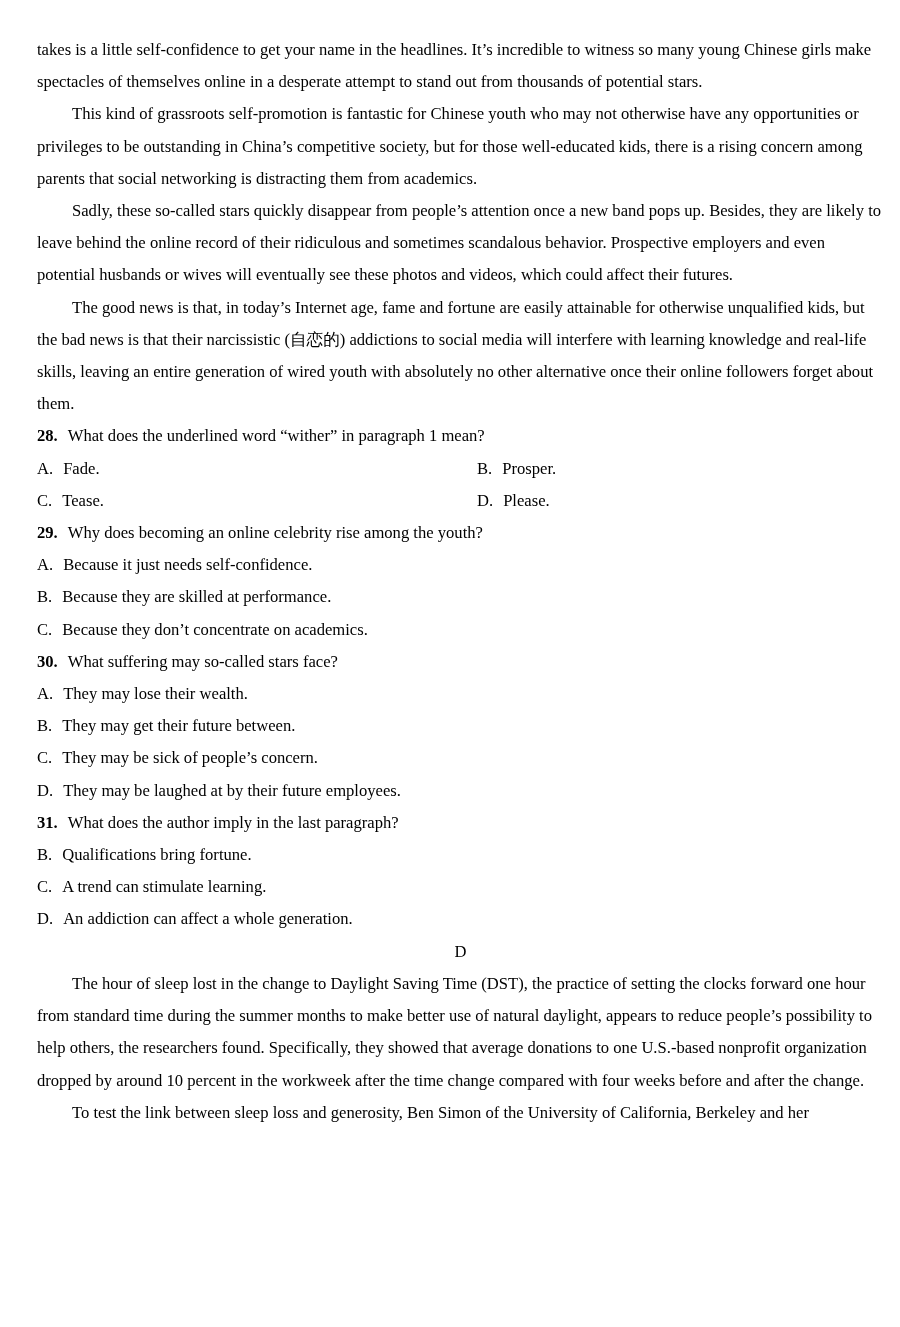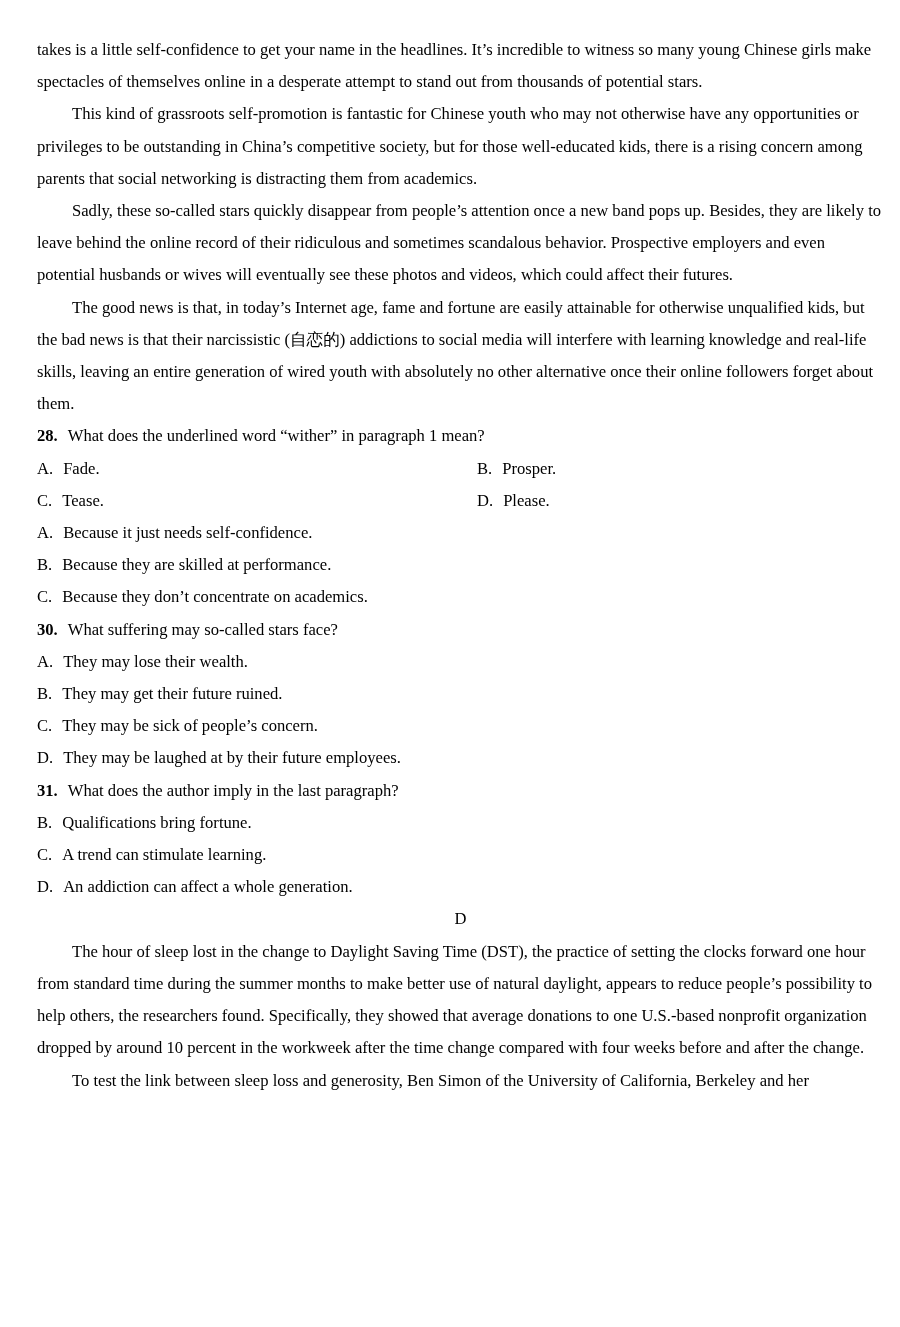--- a/index.html
+++ b/index.html
@@ -58,29 +58,30 @@
       <p class="q-prompt"><span class="q-num">28.</span><span>What does the underlined word “wither” in paragraph 1 mean?</span></p>
       <div class="two-col">
         <p class="option"><span class="opt-label">A.</span><span>Fade.</span></p>
         <p class="option"><span class="opt-label">B.</span><span>Prosper.</span></p>
         <p class="option"><span class="opt-label">C.</span><span>Tease.</span></p>
         <p class="option"><span class="opt-label">D.</span><span>Please.</span></p>
       </div>
     </div>
 
     <div>
+      <p class="q-prompt"><span class="q-num">29.</span><span>Why does becoming an online celebrity rise among the youth?</span></p>
       <p class="option"><span class="opt-label">A.</span><span>Because it just needs self-confidence.</span></p>
       <p class="option"><span class="opt-label">B.</span><span>Because they are skilled at performance.</span></p>
       <p class="option"><span class="opt-label">C.</span><span>Because they don’t concentrate on academics.</span></p>
     </div>
 
     <div>
       <p class="q-prompt"><span class="q-num">30.</span><span>What suffering may so-called stars face?</span></p>
       <p class="option"><span class="opt-label">A.</span><span>They may lose their wealth.</span></p>
-      <p class="option"><span class="opt-label">B.</span><span>They may get their future ruined.</span></p>
+      <p class="option"><span class="opt-label">B.</span><span>They may get their future between.</span></p>
       <p class="option"><span class="opt-label">C.</span><span>They may be sick of people’s concern.</span></p>
       <p class="option"><span class="opt-label">D.</span><span>They may be laughed at by their future employees.</span></p>
     </div>
 
     <div>
       <p class="q-prompt"><span class="q-num">31.</span><span>What does the author imply in the last paragraph?</span></p>
       <p class="option"><span class="opt-label">B.</span><span>Qualifications bring fortune.</span></p>
       <p class="option"><span class="opt-label">C.</span><span>A trend can stimulate learning.</span></p>
       <p class="option"><span class="opt-label">D.</span><span>An addiction can affect a whole generation.</span></p>
     </div>

